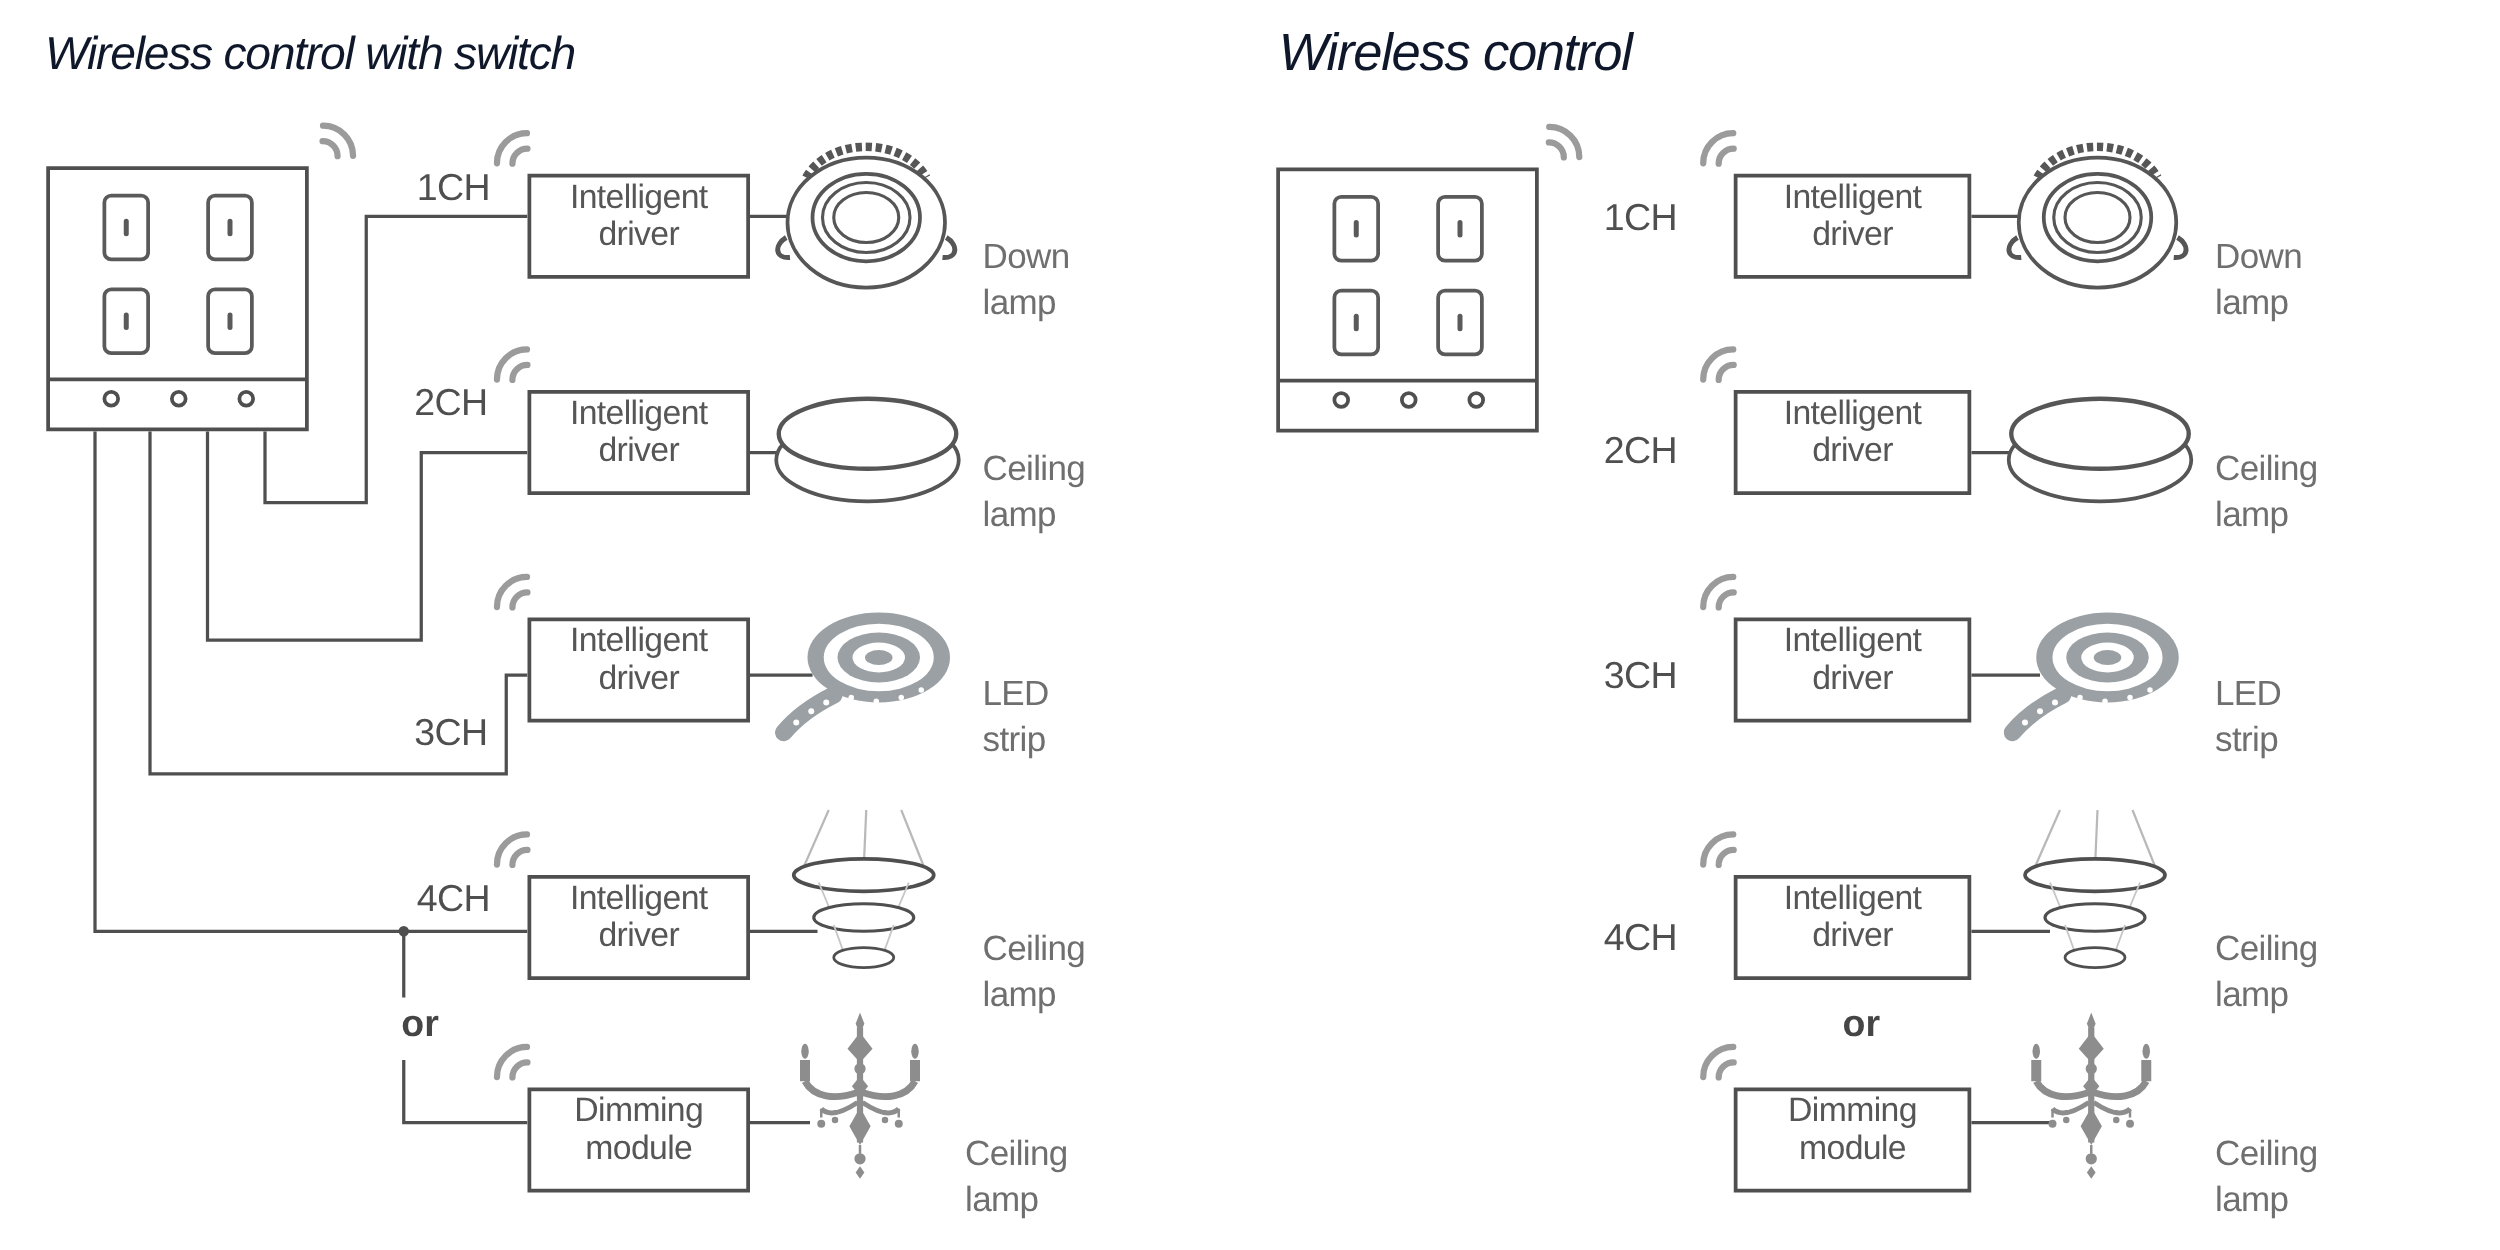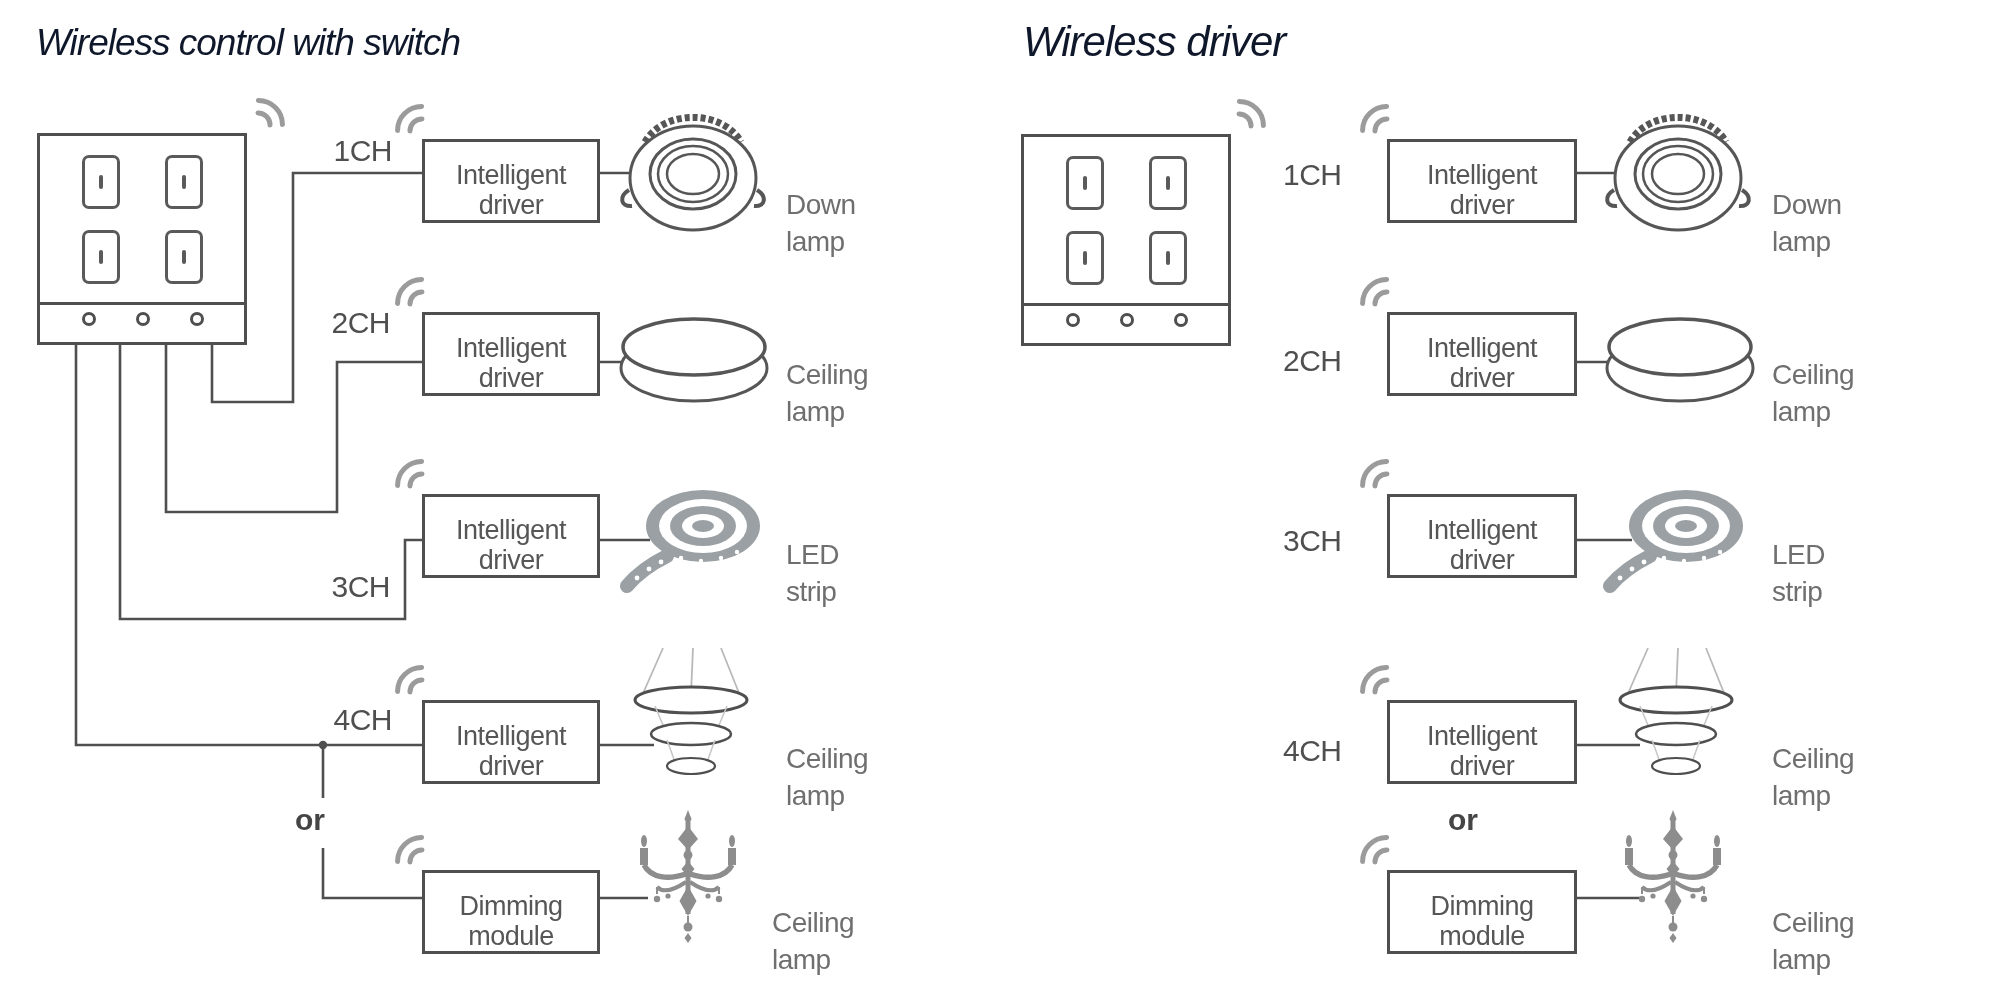--- a/index.html
+++ b/index.html
@@ -16,26 +16,26 @@
   .rocker{position:absolute;width:38px;height:54px;border:3px solid #5a5a5a;
           border-radius:7px;box-sizing:border-box;display:flex;align-items:center;
           justify-content:center;background:#fff;}
   .rocker i{display:block;width:4px;height:14px;background:#5a5a5a;border-radius:2px;}
   .pdiv{position:absolute;left:-1px;right:-1px;top:166px;height:0;border-top:3px solid #4f4f4f;}
   .dot{position:absolute;width:14px;height:14px;border:3px solid #4f4f4f;border-radius:50%;
        box-sizing:border-box;top:176px;background:#fff;}
 
   
   .dbox{position:absolute;height:84px;border:3px solid #4f4f4f;box-sizing:border-box;
-        display:flex;flex-direction:column;align-items:center;justify-content:flex-end;
+        display:flex;flex-direction:column;align-items:center;justify-content:flex-start;
         color:#565656;font-size:27px;line-height:30px;letter-spacing:-0.5px;background:#fff;}
 
   .ch{position:absolute;font-size:30px;color:#4f4f4f;letter-spacing:-0.5px;width:72px;}
   .ch.la{text-align:right;}
-  .or{position:absolute;font-size:30px;font-weight:bold;color:#454545;text-align:left;
+  .or{position:absolute;font-size:30px;font-weight:bold;color:#454545;text-align:right;
       width:56px;background:#fff;line-height:34px;}
 
   .lamp{position:absolute;font-size:28px;line-height:37px;color:#6f6f6f;letter-spacing:-0.5px;margin-top:28px;}
   .lamp span{display:block;}
 
   .sig{position:absolute;width:46px;height:34px;}
   .sig path{stroke:#9b9b9b;stroke-width:5;fill:none;stroke-linecap:round;}
   .r45{transform:rotate(45deg);}
   .rm45{transform:rotate(-45deg);}
 
@@ -66,21 +66,21 @@
     <path d="M600,898 H648"></path>
 
     <path d="M1577,173 H1622"></path>
     <path d="M1577,362 H1618"></path>
     <path d="M1577,540 H1632"></path>
     <path d="M1577,745 H1640"></path>
     <path d="M1577,898 H1640"></path>
   </svg>
 
   <div class="title t-left">Wireless control with switch</div>
-  <div class="title t-right">Wireless driver</div>
+  <div class="title t-right">Wireless control</div>
 
   <div class="panel" style="left:37px;top:133px;">
     <div class="rocker" style="left:42px;top:19px;">
         <i></i>
       </div>
     <div class="rocker" style="left:125px;top:19px;">
         <i></i>
       </div>
     <div class="rocker" style="left:42px;top:94px;">
         <i></i>

